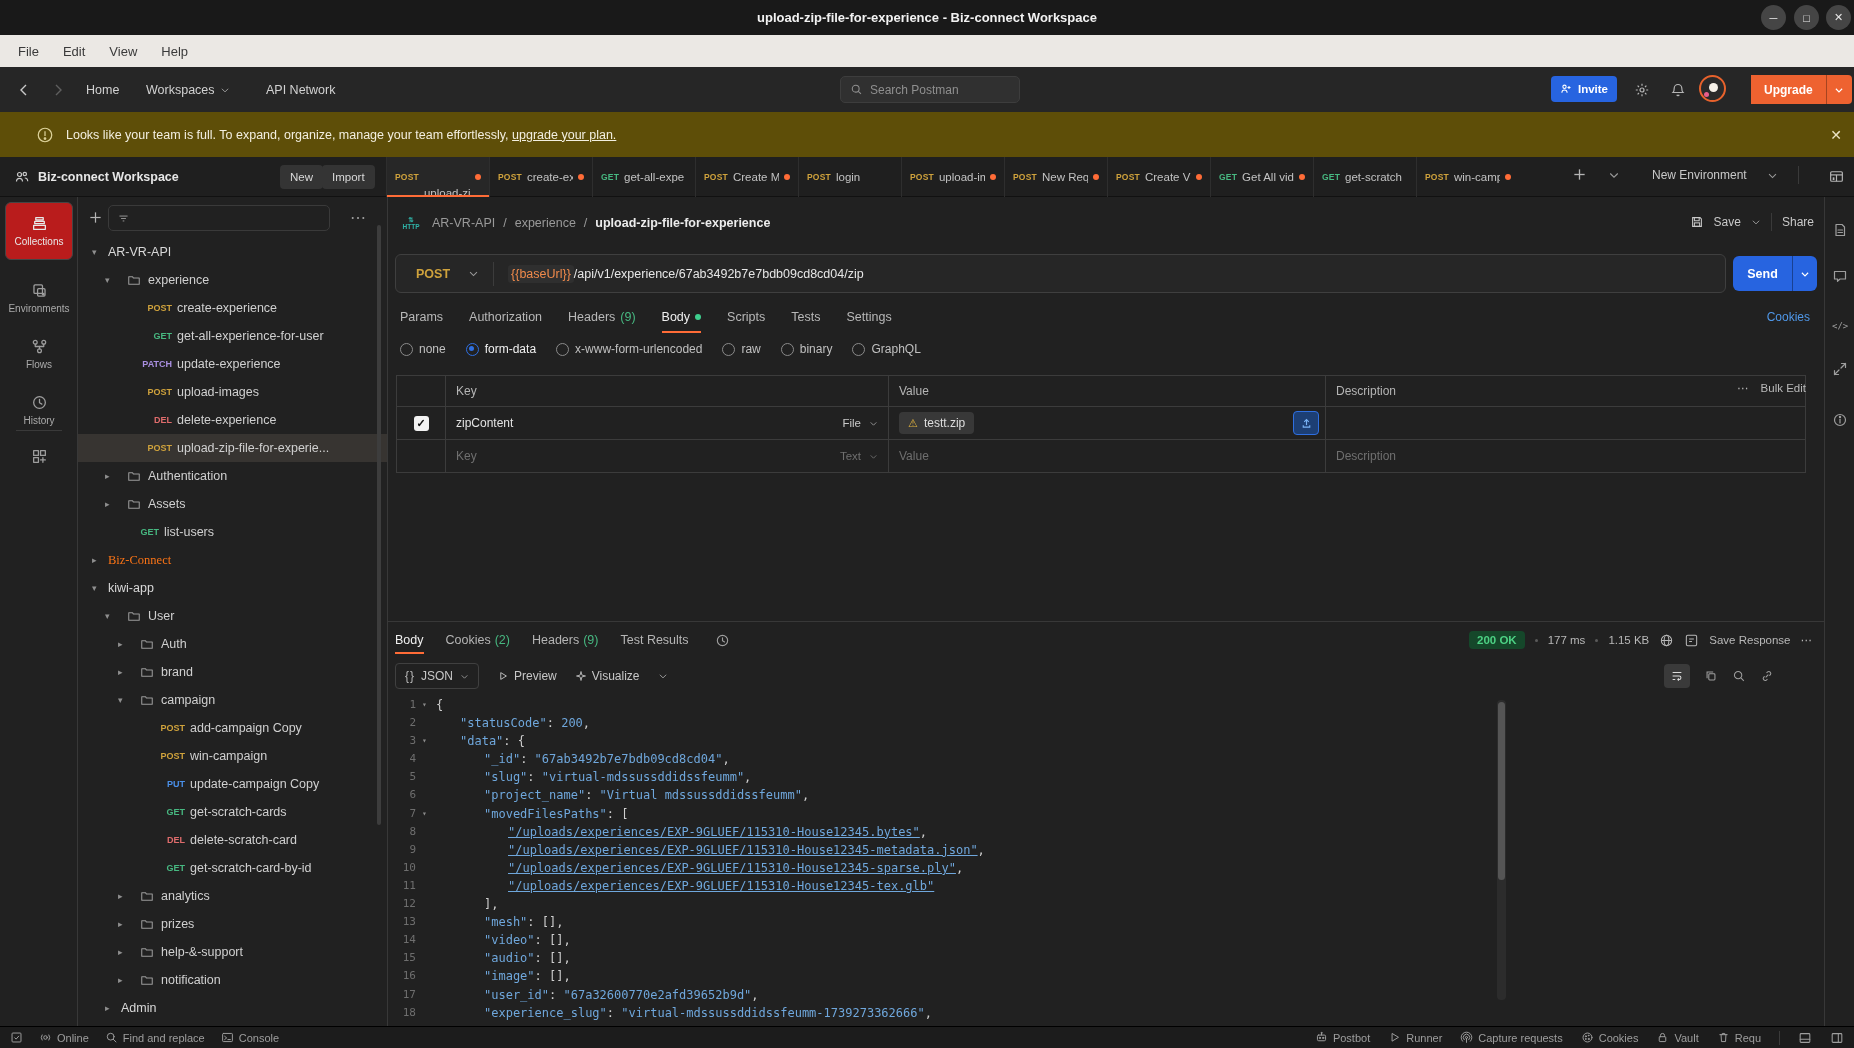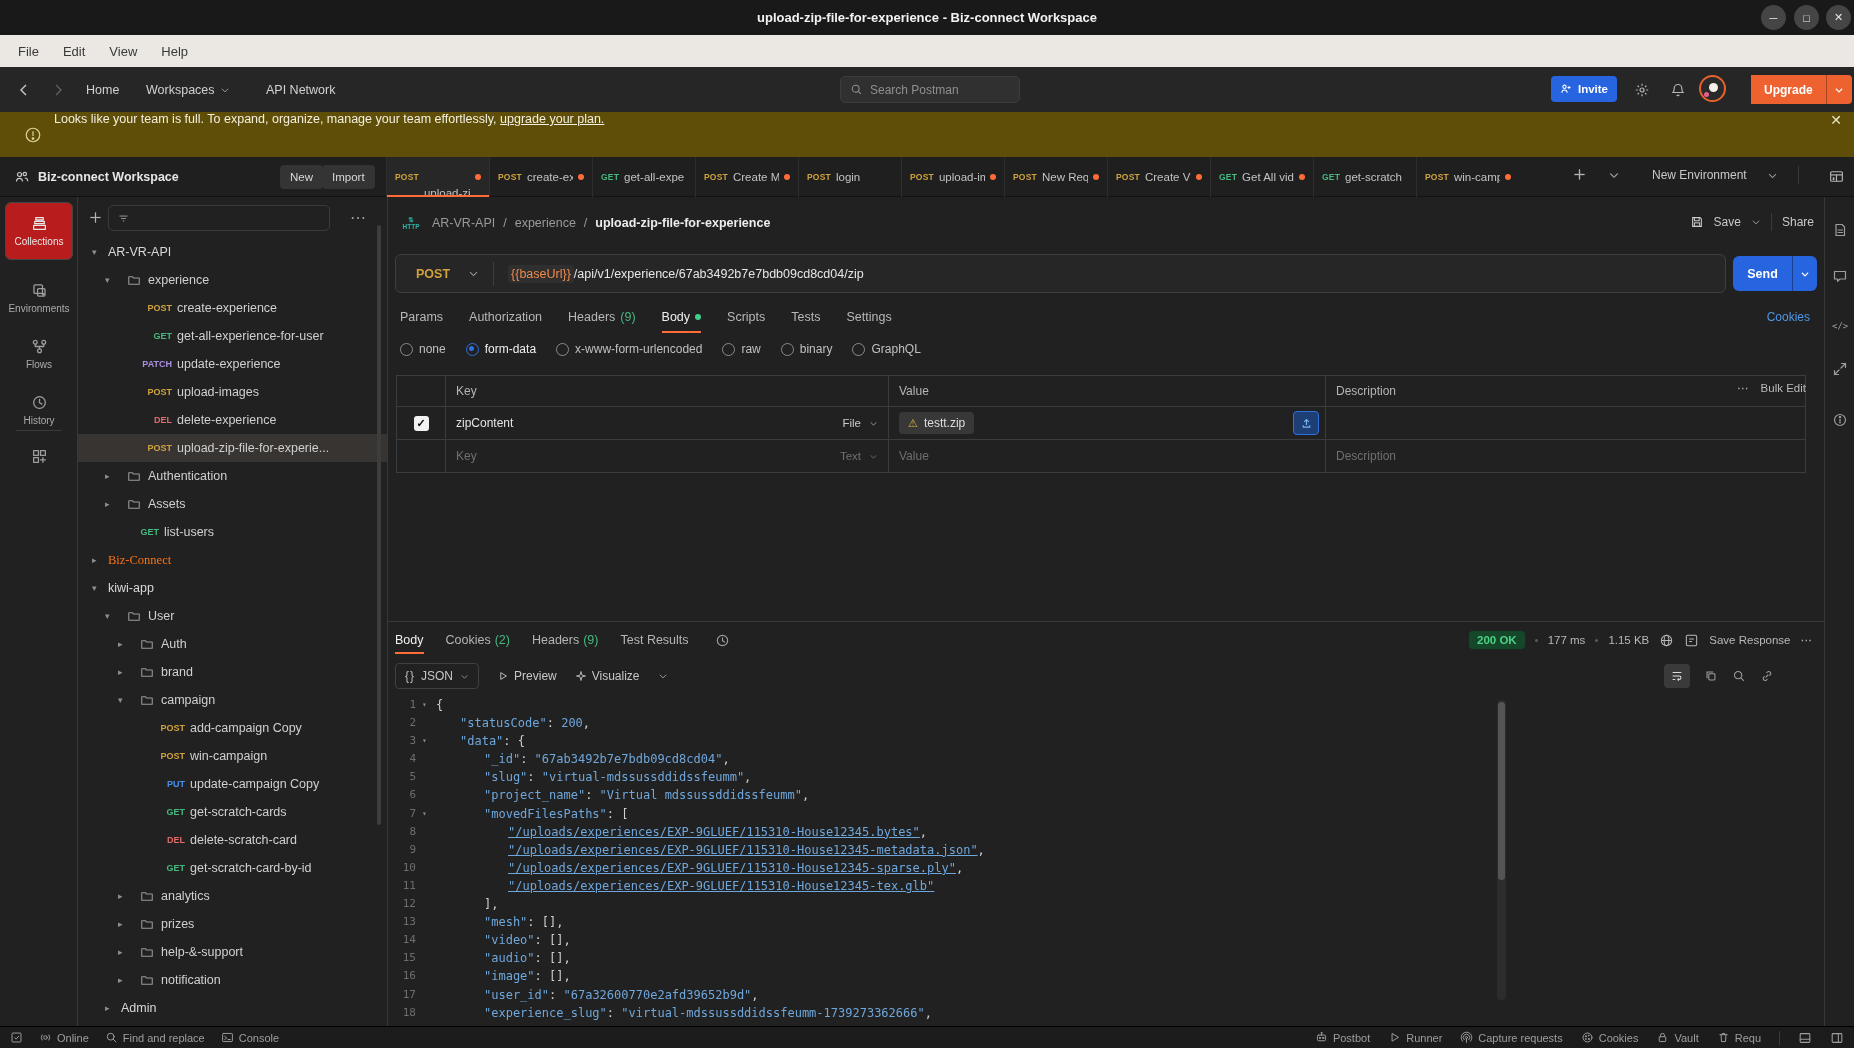--- a/index.html
+++ b/index.html
@@ -18,21 +18,21 @@
   #navbar .navlink { position:absolute; top:0; height:45px; display:flex; align-items:center; color:#d2d2d2; font-size:12.5px; gap:5px; }
   #searchbox { position:absolute; left:840px; top:9px; width:180px; height:27px; background:#303030; border:1px solid #3d3d3d; border-radius:5px; display:flex; align-items:center; padding:0 9px; gap:7px; color:#8f8f8f; font-size:12px; }
   .btn-blue { background:#2764e0; color:#fff; border-radius:4px; display:flex; align-items:center; justify-content:center; gap:6px; font-size:11.5px; font-weight:600; }
   #upgradeBtn { position:absolute; left:1743px; top:8px; height:29px; display:flex; border-radius:4px; overflow:hidden;padding-left:8px; }
   #upgradeBtn .up-main { background:#ee6230; color:#fff; font-size:12px; font-weight:600; display:flex; align-items:center; padding:0 13px; }
   #upgradeBtn .up-chev { background:#ee6230; border-left:1px solid rgba(0,0,0,.3); width:26px; display:flex; align-items:center; justify-content:center; color:#fff; }
   #avatar { position:absolute; left:1699px; top:8px; width:27px; height:27px; border-radius:50%; background:#2a2a2a; border:2px solid #e8622c; }
   #avatar .a1 { position:absolute; left:8px; top:6px; width:9px; height:9px; border-radius:50%; background:#f5f0e8; }
   #avatar .a2 { position:absolute; left:3px; bottom:3px; width:5px; height:5px; border-radius:50%; background:#e85d8a; }
   
-  #banner { position:absolute; left:0; top:112px; width:1854px; height:45px; background:#5e4e08; color:#f3efe0; display:flex; padding-left:24px; gap:12px; font-size:12.5px; }
+  #banner { position:absolute; left:0; top:112px; width:1854px; height:45px; background:#5e4e08; color:#f3efe0; display:flex; align-items:center; padding-left:36px; gap:12px; font-size:12.5px; }
   #banner .blink { text-decoration:underline; cursor:pointer; }
   #banner .bclose { position:absolute; right:12px; font-size:14px; color:#ece4c6; cursor:pointer; }
   
   #wsbar { position:absolute; left:0; top:157px; width:1854px; height:40px; background:#1f1f1f; border-bottom:1px solid #111; }
   #wsname { position:absolute; left:14px; top:0; height:40px; display:flex; align-items:center; gap:8px; color:#e6e6e6; font-size:12.5px; font-weight:bold; }
   .ws-btn { position:absolute; top:8px; height:24px; background:#343434; border-radius:4px; color:#d8d8d8; font-size:11.5px; display:flex; align-items:center; padding:0 10px; }
   #tabstrip { position:absolute; left:386px; top:0; height:40px; display:flex; }
   .rtab { width:103px; height:40px; display:flex; align-items:center; padding:0 8px; gap:5px; border-left:1px solid #2e2e2e; font-size:11.5px; color:#c2c2c2; overflow:hidden; white-space:nowrap; position:relative; }
   .rtab.active { background:#272727; }
   .rtab.active::after { content:""; position:absolute; left:0; right:0; bottom:0; height:2px; background:#ff6c37; }

